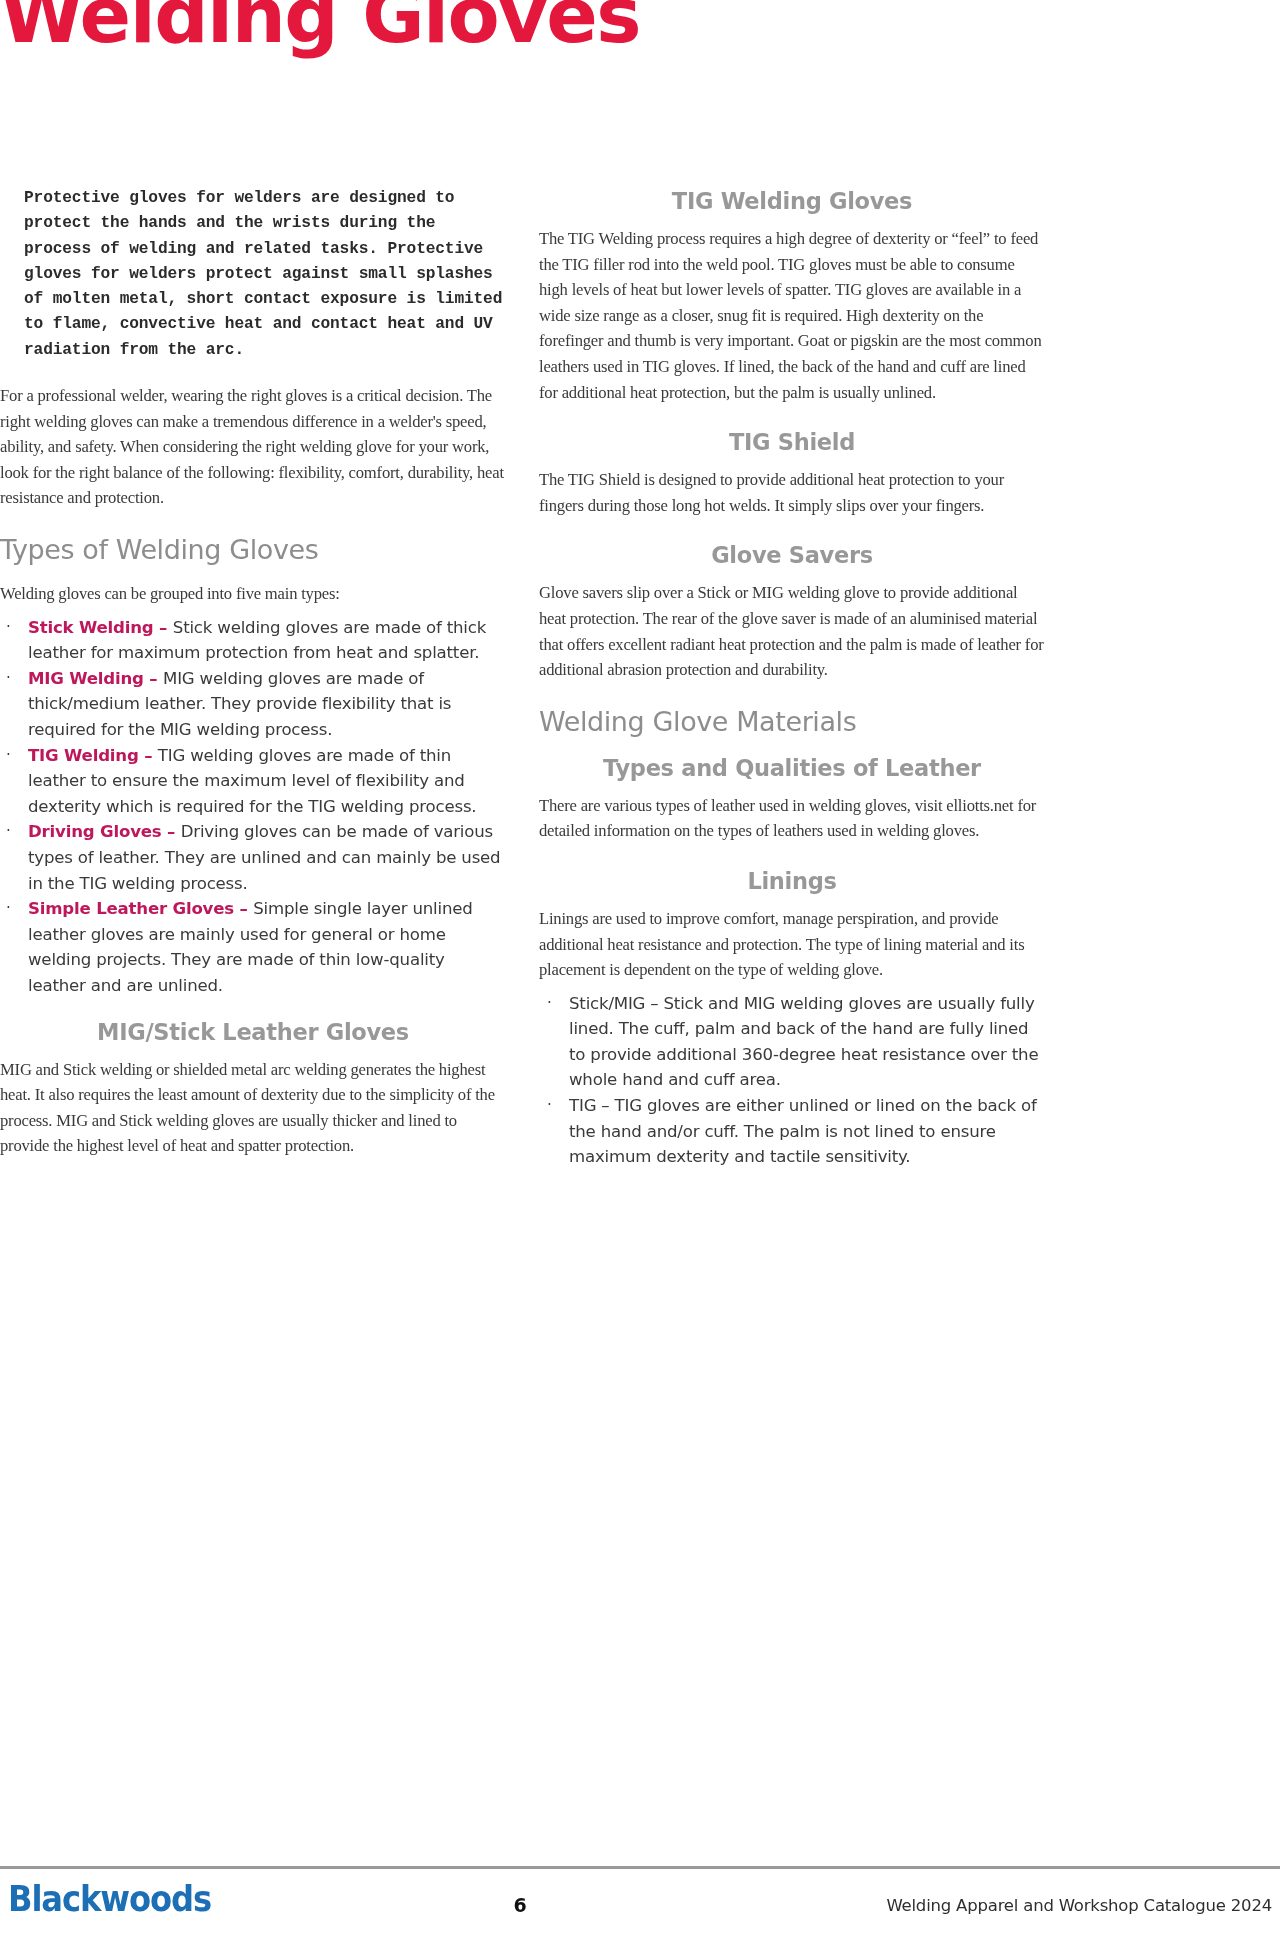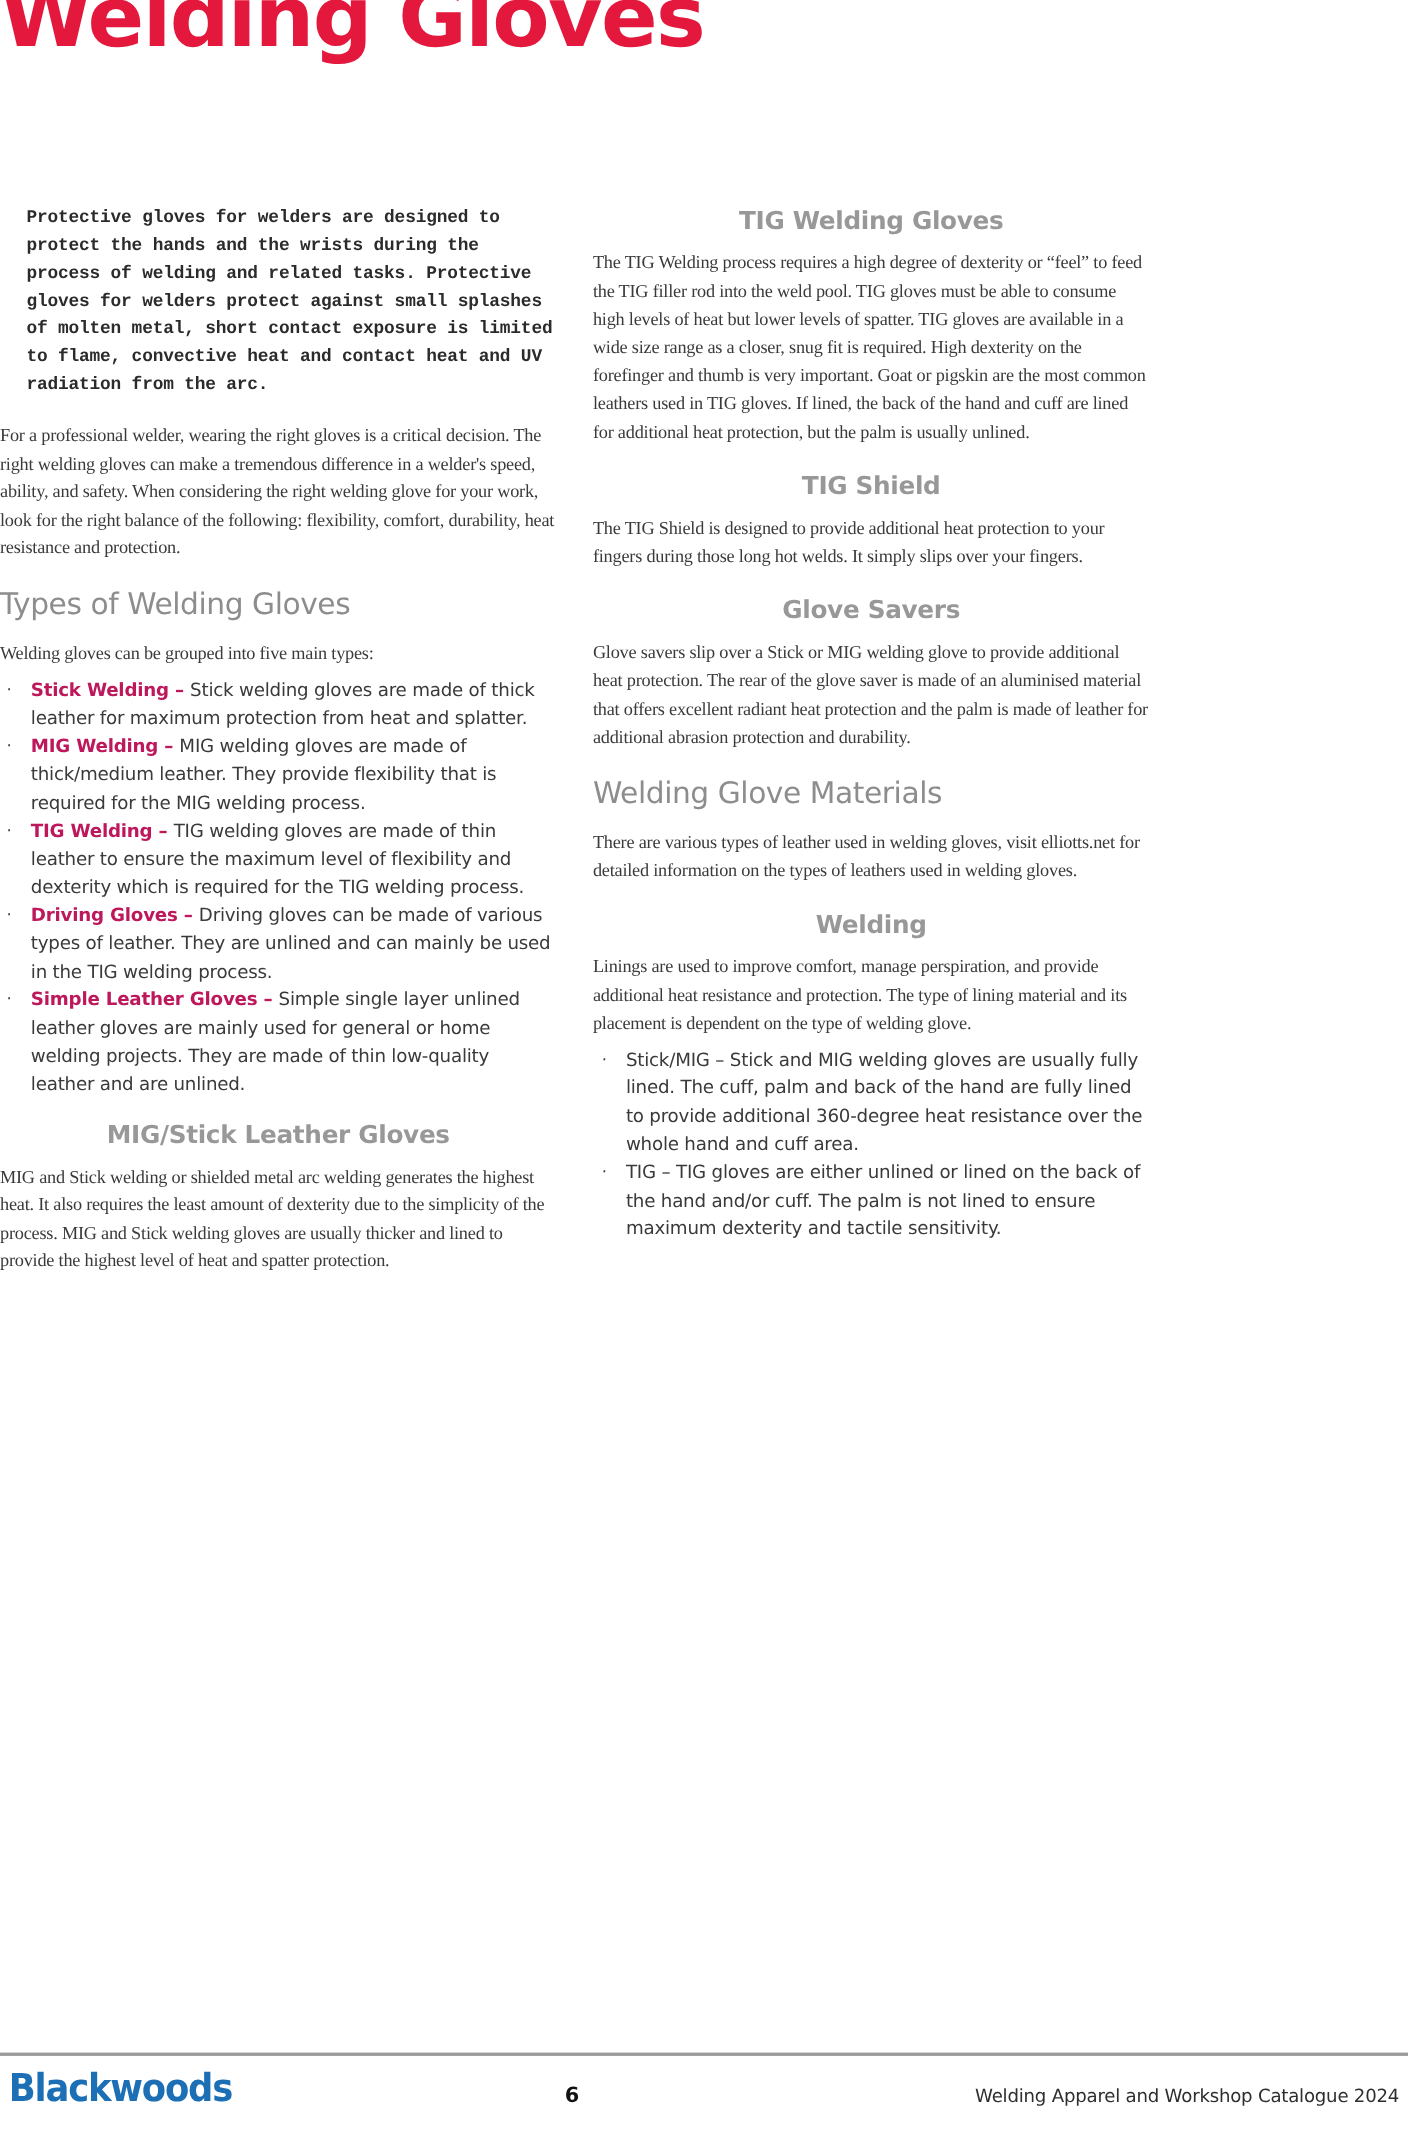--- a/index.html
+++ b/index.html
@@ -222,24 +222,25 @@
       <h3 class="sub">TIG Shield</h3>
 
       <p class="body">The TIG Shield is designed to provide additional heat protection to your fingers during those long hot welds. It simply slips over your fingers.</p>
 
       <h3 class="sub">Glove Savers</h3>
 
       <p class="body">Glove savers slip over a Stick or MIG welding glove to provide additional heat protection. The rear of the glove saver is made of an aluminised material that offers excellent radiant heat protection and the palm is made of leather for additional abrasion protection and durability.</p>
 
       <h2 class="sec">Welding Glove Materials</h2>
 
+      <h3 class="sub" style="margin-top:0;">Types and Qualities of Leather</h3>
 
       <p class="body">There are various types of leather used in welding gloves, visit elliotts.net for detailed information on the types of leathers used in welding gloves.</p>
 
-      <h3 class="sub">Welding</h3>
+      <h3 class="sub">Linings</h3>
 
       <p class="body tight">Linings are used to improve comfort, manage perspiration, and provide additional heat resistance and protection. The type of lining material and its placement is dependent on the type of welding glove.</p>
 
       <ul class="bullets right">
         <li>
           <span class="dot">·</span><span>Stick/MIG – Stick and MIG welding gloves are usually fully lined. The cuff, palm and back of the hand are fully lined to provide additional 360-degree heat resistance over the whole hand and cuff area.</span>
         </li>
         <li>
           <span class="dot">·</span><span>TIG – TIG gloves are either unlined or lined on the back of the hand and/or cuff. The palm is not lined to ensure maximum dexterity and tactile sensitivity.</span>
         </li>

